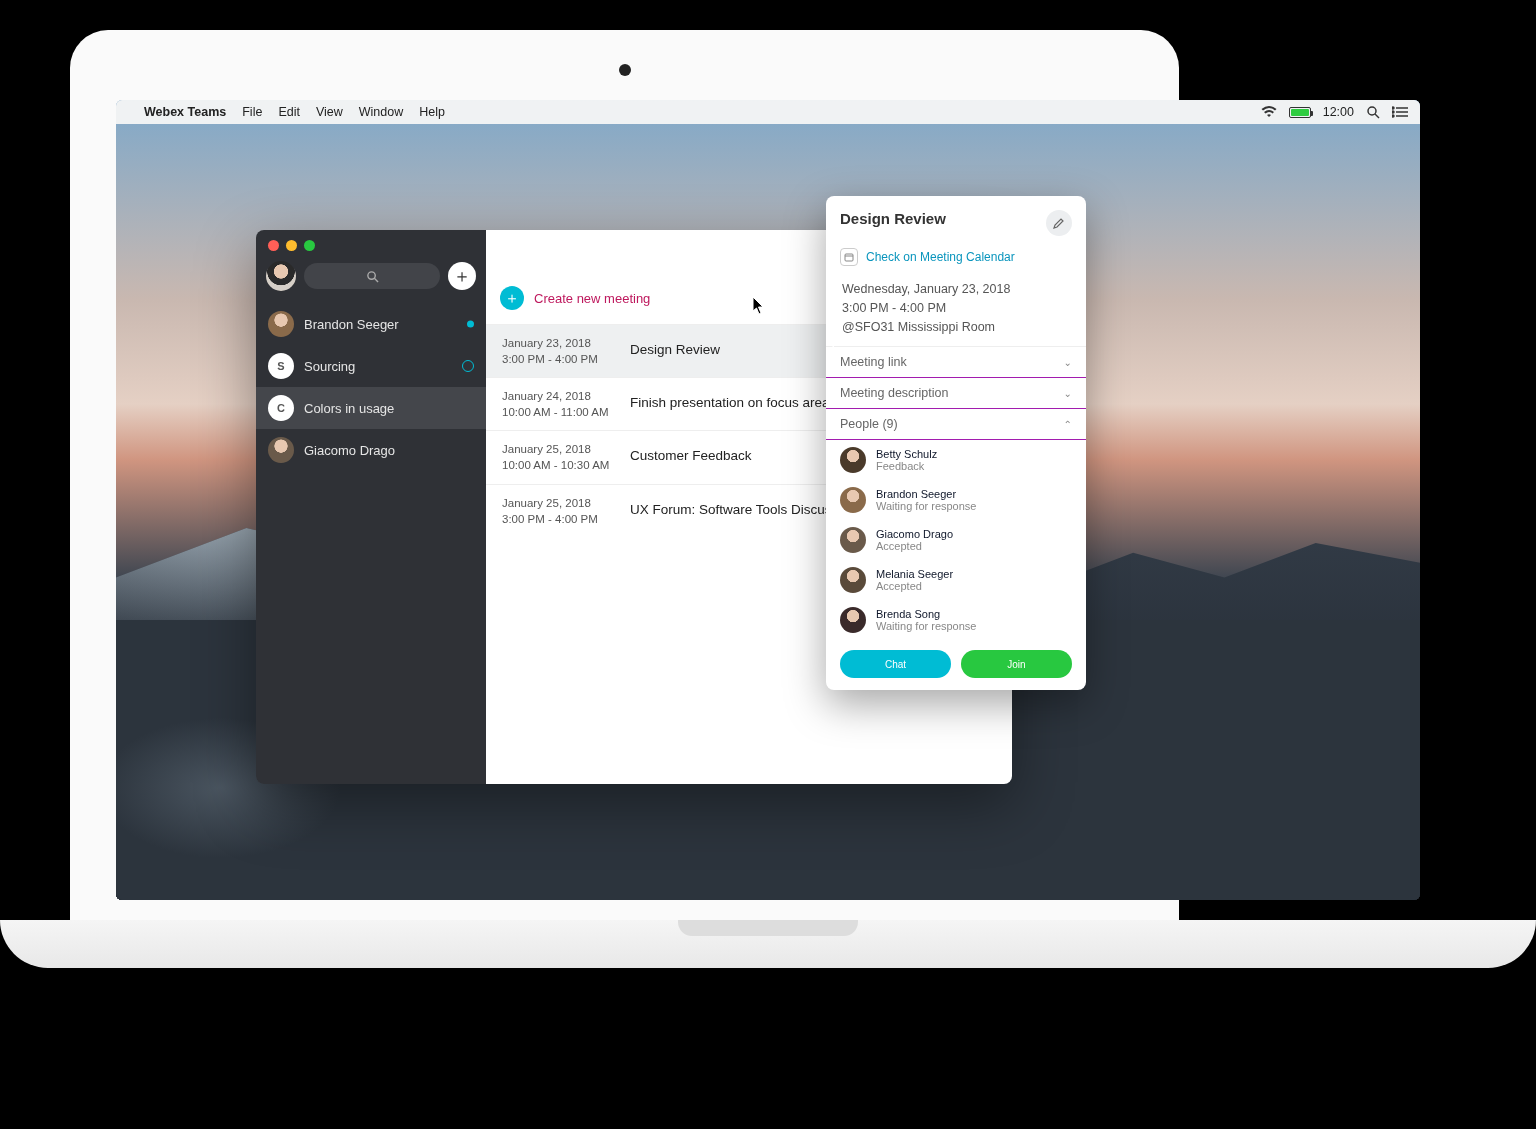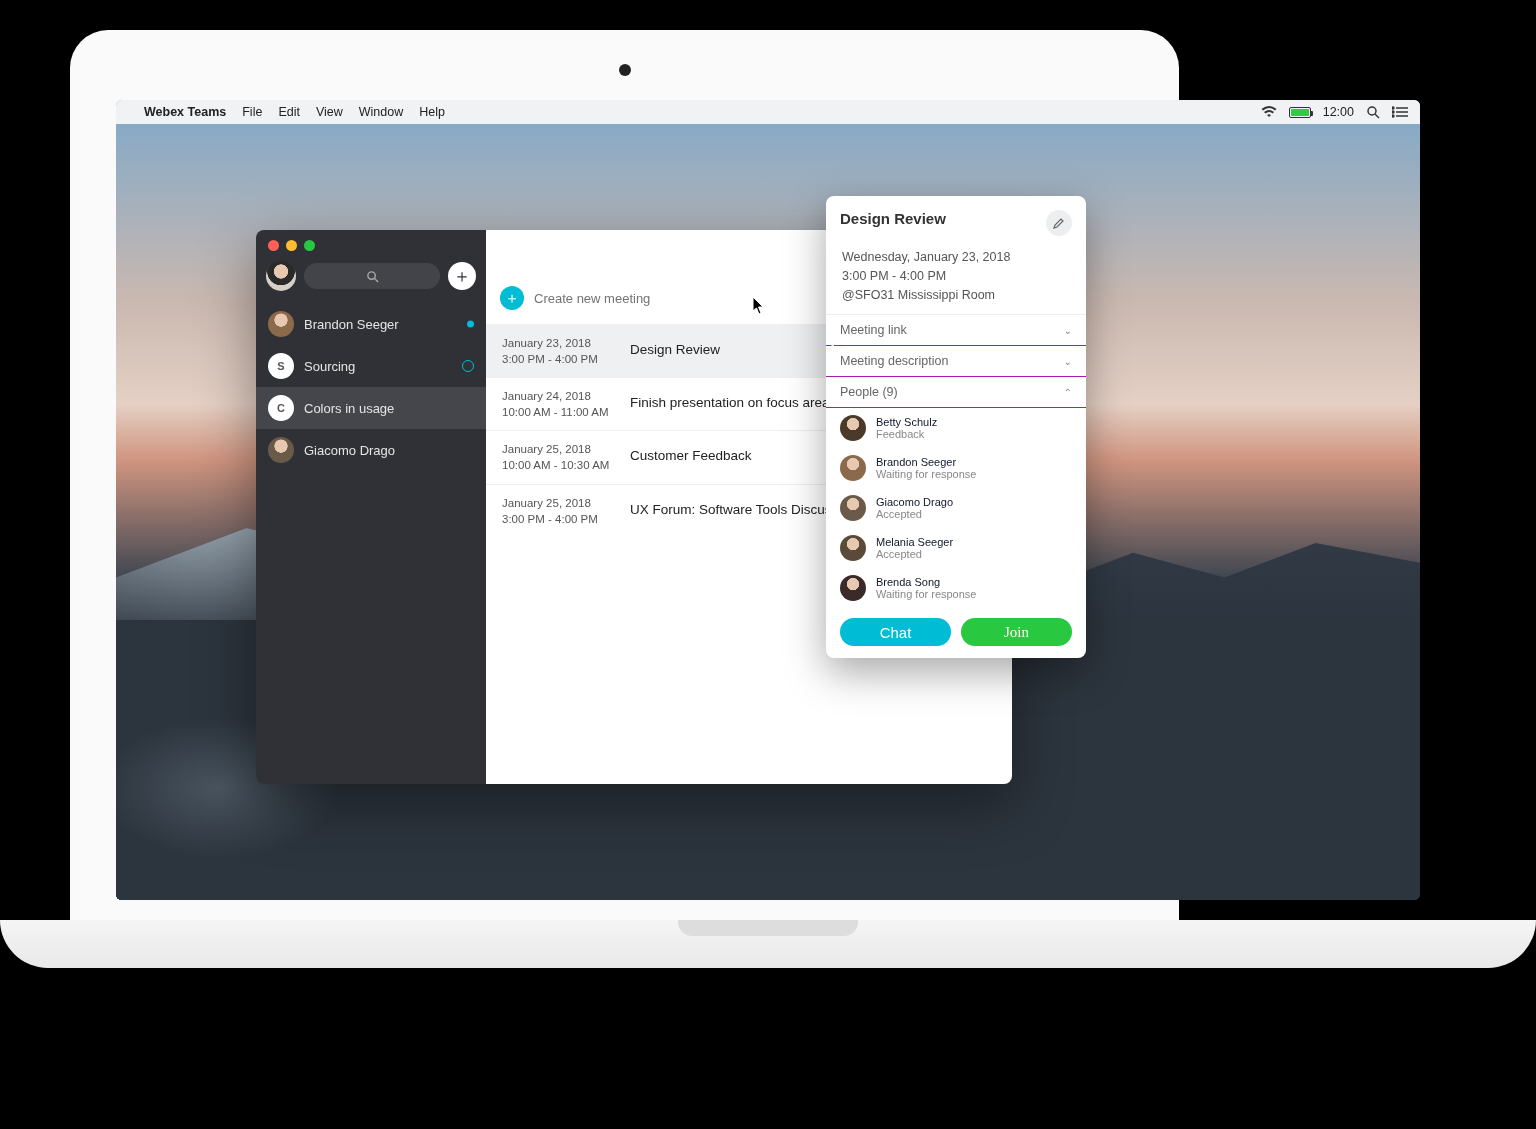--- a/index.html
+++ b/index.html
@@ -55,43 +55,43 @@
 .sb-item .ico { width:28px; height:28px; border:1.5px solid #777; border-radius:50%; display:flex; align-items:center; justify-content:center; font-size:13px; color:#aaa; }
 .sb-item.active { background:#44464b; }
 .sb-item .badge { position:absolute; right:12px; top:50%; transform:translateY(-50%); width:7px; height:7px; border-radius:50%; }
 .sb-connect { margin-top:auto; padding:14px; text-align:center; font-size:12px; color:#d0d0d0; display:flex; align-items:center; justify-content:center; gap:8px; border-top:1px solid #3a3c41;}
 .main { flex:1; background:#fff; display:flex; flex-direction:column; }
 .main-hdr { height:50px; display:flex; align-items:center; justify-content:flex-end; padding:0 18px; }
 .hdr-tag { display:flex; align-items:center; gap:8px; font-size:14px; font-weight:600; }
 .hdr-tag .circ { width:20px; height:20px; background:#ff6b35; border-radius:50%; display:flex; align-items:center; justify-content:center; color:#fff; font-size:11px; }
 .create-row { display:flex; align-items:center; gap:10px; padding:6px 14px 14px; }
 .create-row .pbtn { width:24px; height:24px; background:#00bcd4; border-radius:50%; color:#fff; display:flex; align-items:center; justify-content:center; font-size:15px; }
-.create-row .lbl { color:#737373; font-size:13px; font-weight:500; }
+.create-row .lbl { color:#be185d; font-size:13px; font-weight:500; }
 .meet-row { display:flex; align-items:flex-start; padding:10px 16px; border-top:1px solid #eee; gap:18px; cursor:pointer;}
 .meet-row.sel { background:#eef0f1; }
 .meet-row .dt { width:110px; font-size:11.5px; color:#555; line-height:1.4; }
 .meet-row .ttl { flex:1; font-size:13.5px; color:#222; padding-top:7px; }
 
 
 .detail { position:absolute; top:96px; left:710px; width:260px; background:#fff; border-radius:8px; box-shadow:0 14px 40px rgba(0,0,0,.35); padding:14px 0 12px; font-size:12.5px; color:#333; }
 .detail::before { content:''; position:absolute; left:-8px; top:136px; border:8px solid transparent; border-right-color:#fff; }
 .d-hdr { display:flex; align-items:flex-start; padding:0 14px 8px; }
 .d-hdr h3 { font-size:15px; font-weight:700; flex:1; }
 .edit-btn { width:26px; height:26px; background:#eceef0; border-radius:50%; display:flex; align-items:center; justify-content:center; }
 .cal-link { display:flex; align-items:center; gap:8px; padding:4px 14px 10px; color:#0a95bd; font-size:12px; }
 .cal-link .cic { width:18px; height:18px; border:1px solid #ccc; border-radius:4px; display:flex; align-items:center; justify-content:center; color:#777; font-size:10px;}
 .d-meta { padding:4px 16px 10px; color:#555; line-height:1.5; border-bottom:1px solid #eee;}
 .d-row { display:flex; align-items:center; justify-content:space-between; padding:8px 14px; border-bottom:1px solid #a21caf; color:#666; cursor:pointer;}
 .d-person { display:flex; align-items:center; gap:10px; padding:7px 14px; }
 .d-person .info .n { font-size:11px; color:#0f172a; }
 .d-person .info .s { font-size:11px; color:#888; }
 .d-actions { display:flex; gap:10px; padding:10px 14px 0; }
-.d-actions button { flex:1; border:none; border-radius:16px; height:28px; color:#fff; font-size:15px; cursor:pointer; }
+.d-actions button { flex:1; border:none; border-radius:16px; height:28px; color:#fff; font-size:10px; cursor:pointer; }
 .btn-chat { background:#00bcd4; }
-.btn-join { background:#28c840;font-family:Liberation Serif, serif; }
+.btn-join { background:#28c840; }
 
 
 .cursor { position:absolute; width:14px; height:20px; color:#000; }
 
 svg { display:block; }
 .chev { font-size:10px; color:#888; }
 </style>
 </head>
 <body>
 
@@ -235,20 +235,29 @@
 
       <div class="detail">
         <div class="d-hdr">
           <h3>Design Review</h3>
           <span class="edit-btn">
             <svg width="12" height="12" viewBox="0 0 12 12">
                 <path d="M1 11 L2 8 L8 2 L10 4 L4 10 Z" stroke="#666" stroke-width="1.2" fill="none"></path>
               </svg>
           </span>
         </div>
+        <div class="cal-link">
+          <span class="cic">
+            <svg width="10" height="10" viewBox="0 0 10 10">
+                <rect x="1" y="2" width="8" height="7" rx="1" stroke="#888" stroke-width="1" fill="none"></rect>
+                <line x1="1" y1="4" x2="9" y2="4" stroke="#888" stroke-width="1"></line>
+              </svg>
+          </span>
+          <span>Check on Meeting Calendar</span>
+        </div>
         <div class="d-meta">
           <div>Wednesday, January 23, 2018</div>
           <div>3:00 PM - 4:00 PM</div>
           <div>@SFO31 Mississippi Room</div>
         </div>
         <div class="d-row">
           <span>Meeting link</span>
           <span class="chev">⌄</span>
         </div>
         <div class="d-row">

